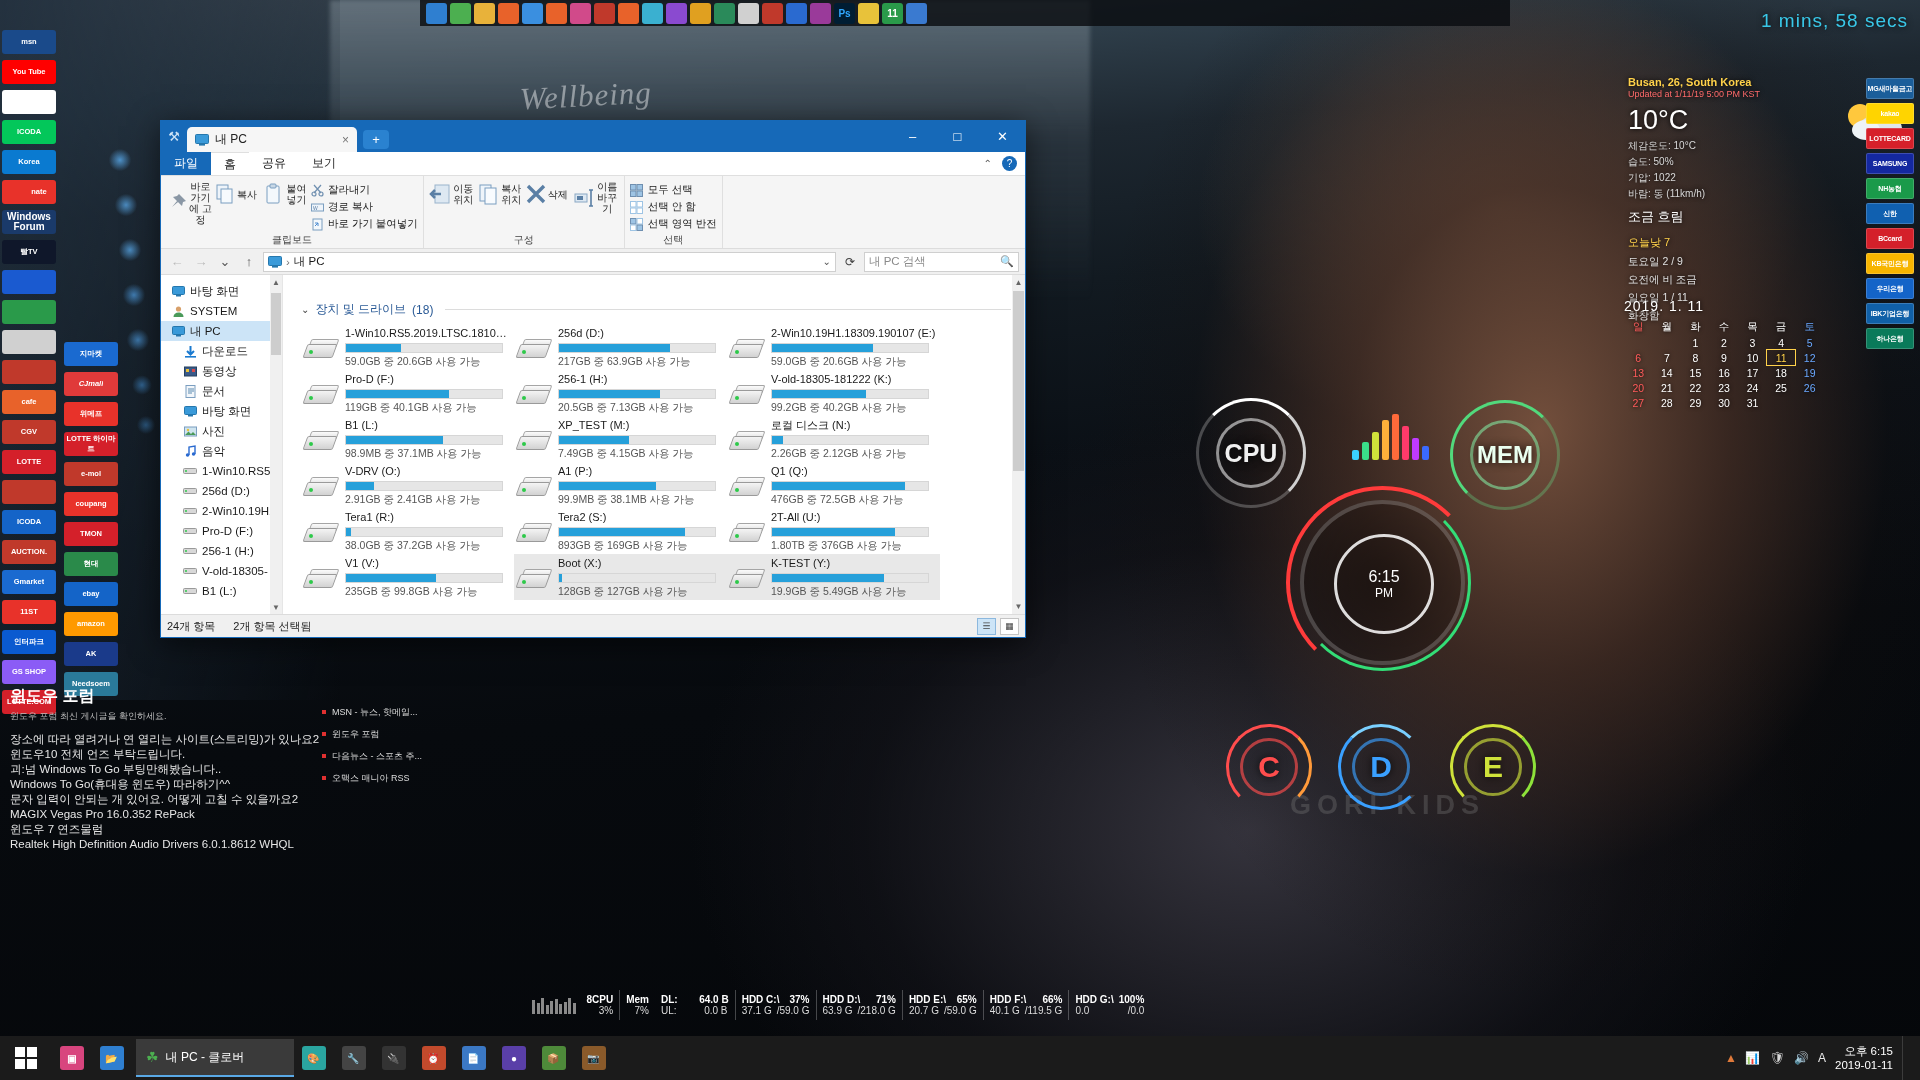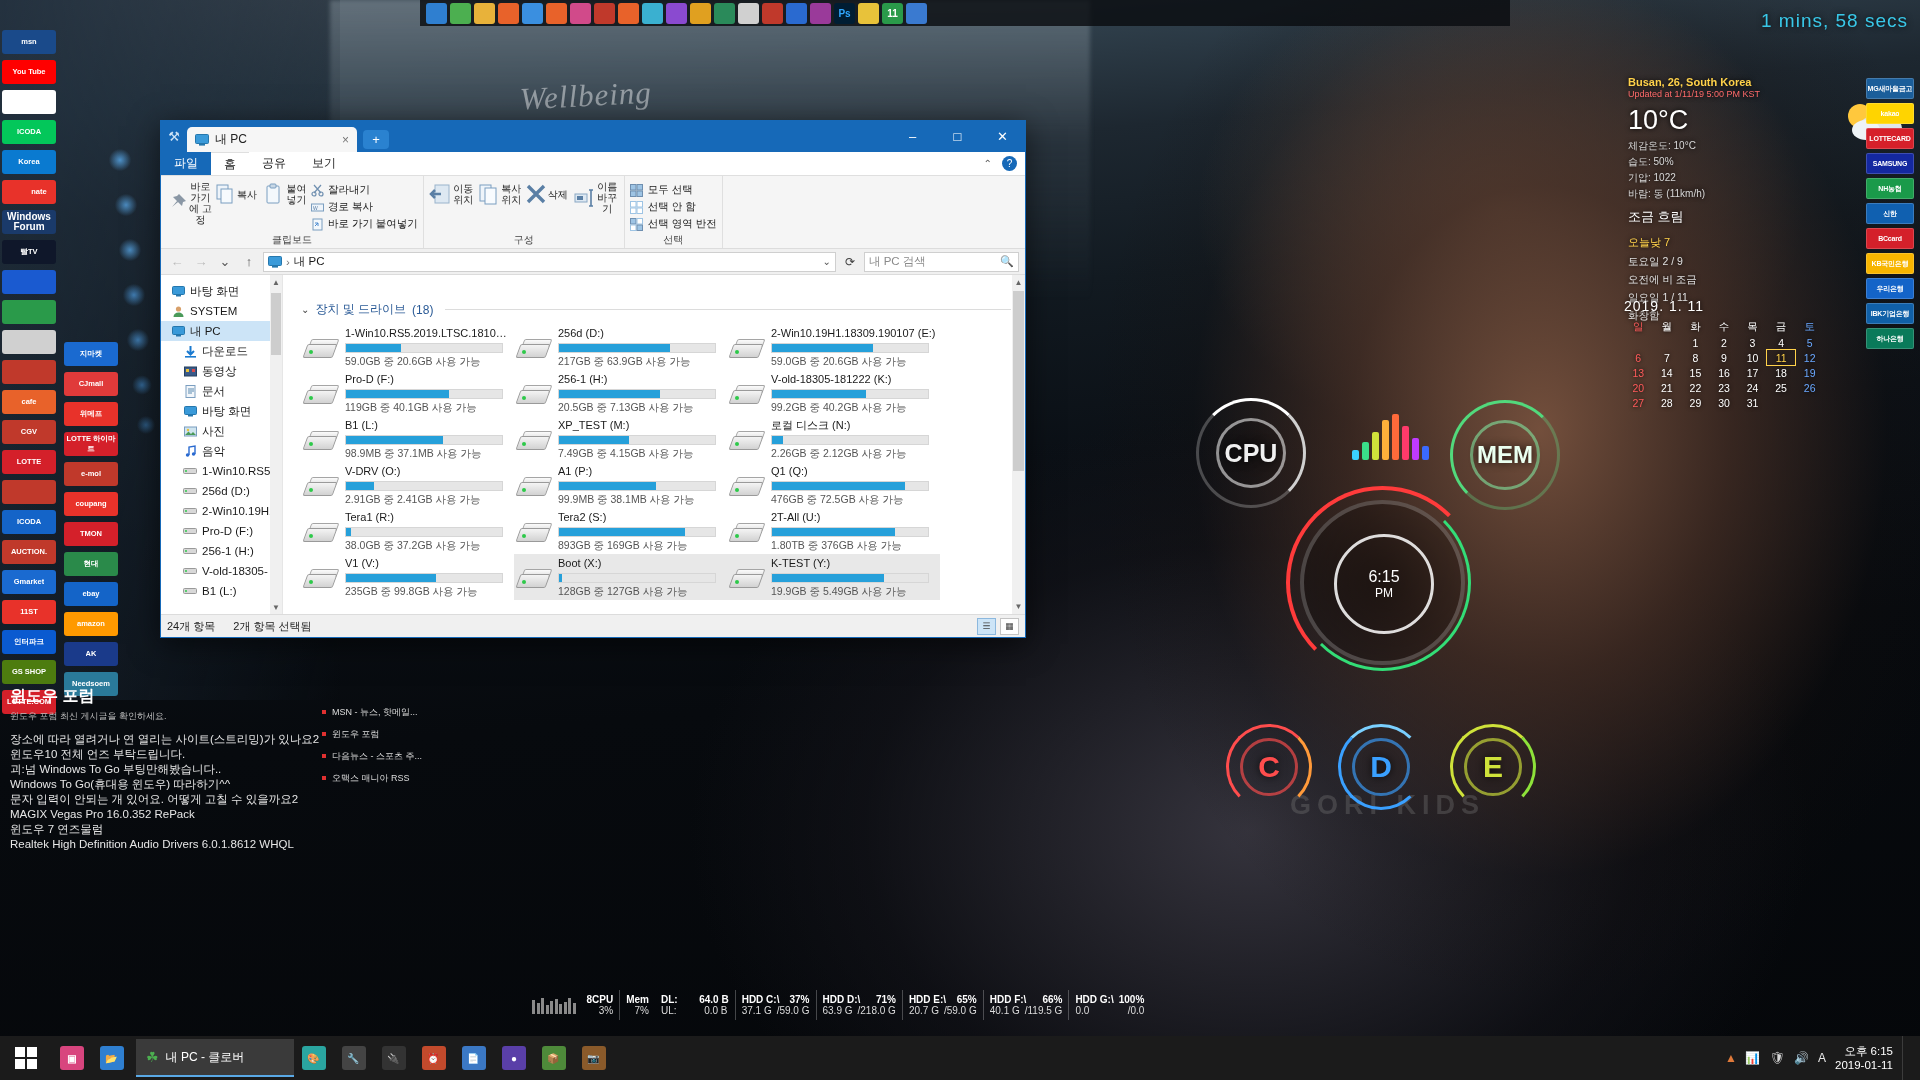--- a/index.html
+++ b/index.html
@@ -630,38 +630,38 @@
         <div class="dl-tile" style="background: rgb(232, 50, 42);">
           <span style="font-size: 7.5px; overflow: hidden;">11ST</span>
         </div>
       </div>
       <div class="dl-item">
         <div class="dl-tile" style="background: rgb(10, 90, 208);">
           <span style="font-size: 7.5px; overflow: hidden;">인터파크</span>
         </div>
       </div>
       <div class="dl-item">
-        <div class="dl-tile" style="background: #4d7c0f; text-align: center;">
+        <div class="dl-tile" style="background: #8b5cf6; text-align: center;">
           <span style="font-size: 7.5px; overflow: hidden;">GS SHOP</span>
         </div>
       </div>
       <div class="dl-item">
         <div class="dl-tile" style="background: rgb(212, 32, 42);">
           <span style="font-size: 7.5px; overflow: hidden;">LOTTE.COM</span>
         </div>
       </div>
     </div>
   <div id="desk-left2">
       <div class="dl-item">
         <div class="dl-tile" style="background: rgb(26, 106, 208);">
           <span style="font-size: 7.5px; overflow: hidden;">지마켓</span>
         </div>
       </div>
       <div class="dl-item">
-        <div class="dl-tile" style="background: rgb(224, 58, 58);">
+        <div class="dl-tile" style="background: rgb(224, 58, 58); font-style: italic;">
           <span style="font-size: 7.5px; overflow: hidden;">CJmall</span>
         </div>
       </div>
       <div class="dl-item">
         <div class="dl-tile" style="background: rgb(232, 50, 42);">
           <span style="font-size: 7.5px; overflow: hidden;">위메프</span>
         </div>
       </div>
       <div class="dl-item">
         <div class="dl-tile" style="background: rgb(212, 32, 42);">

